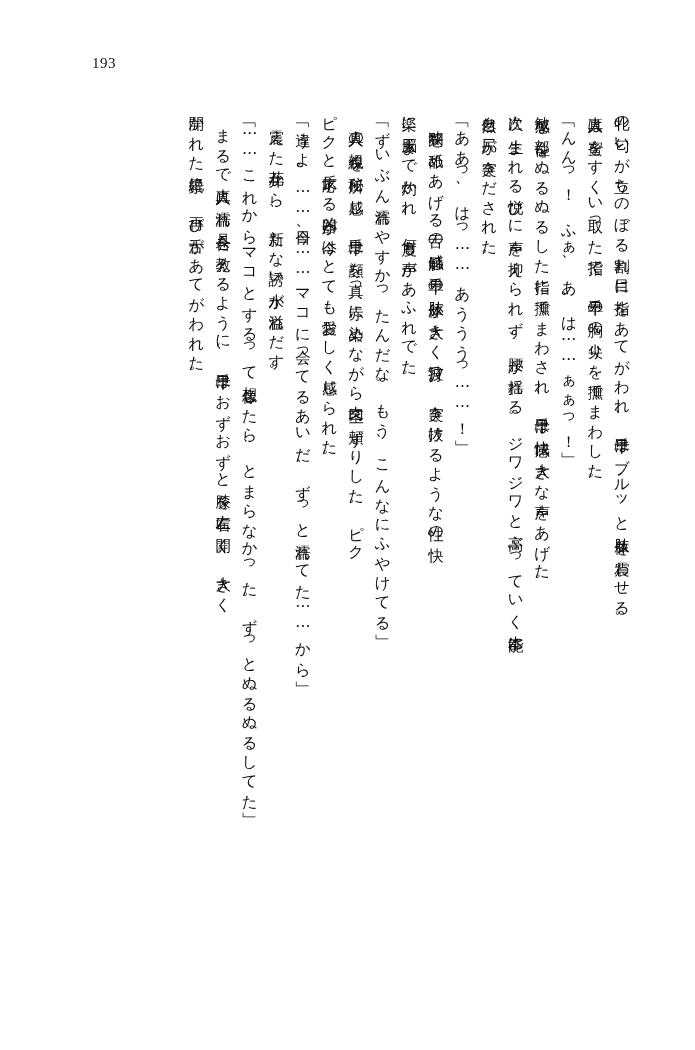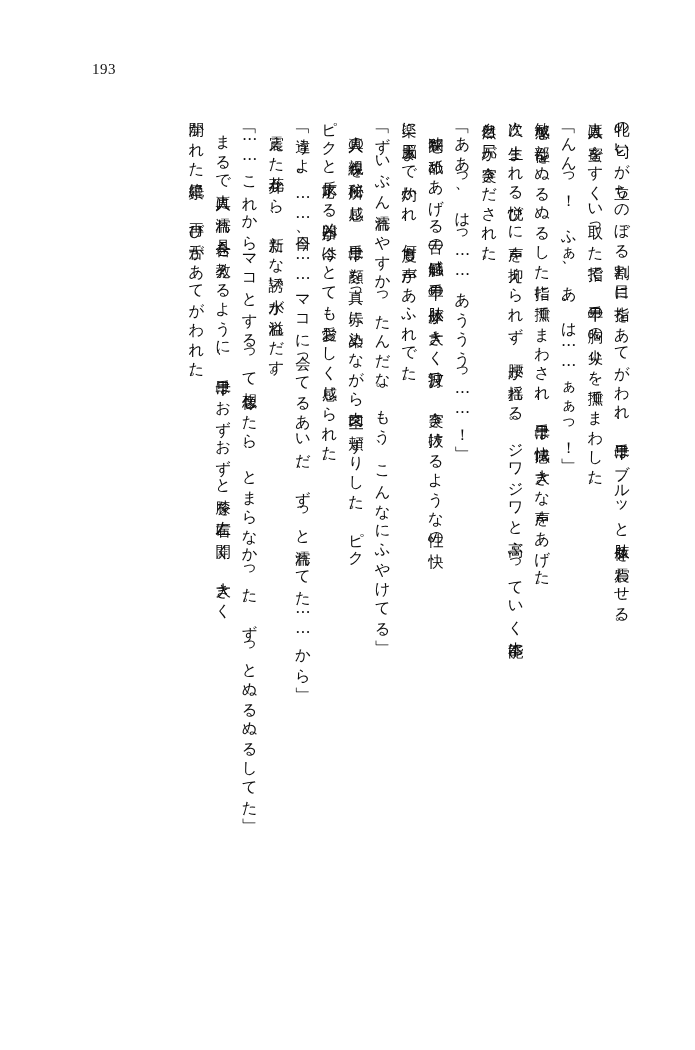--- a/index.html
+++ b/index.html
@@ -16,21 +16,20 @@
     position: relative;
   }
 
   #page {
     position: absolute;
     left: 0;
     top: 0;
     width: 695px;
     height: 834px;
     background: #ffffff;
-    margin-top: 6px;
   }
 
   #page-number {
     position: absolute;
     left: 92px;
     top: 55px;
     font-size: 15px;
     letter-spacing: 0.5px;
     font-family: "Liberation Serif", "DejaVu Serif", serif;
     color: #111111;

